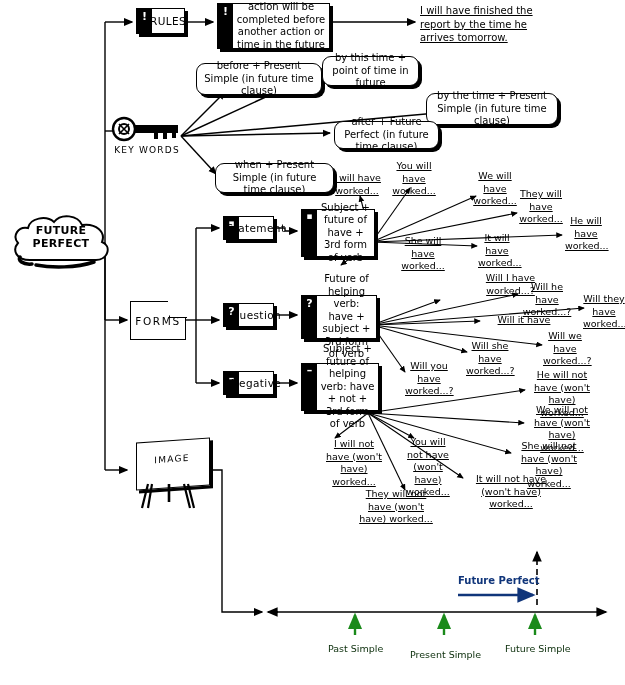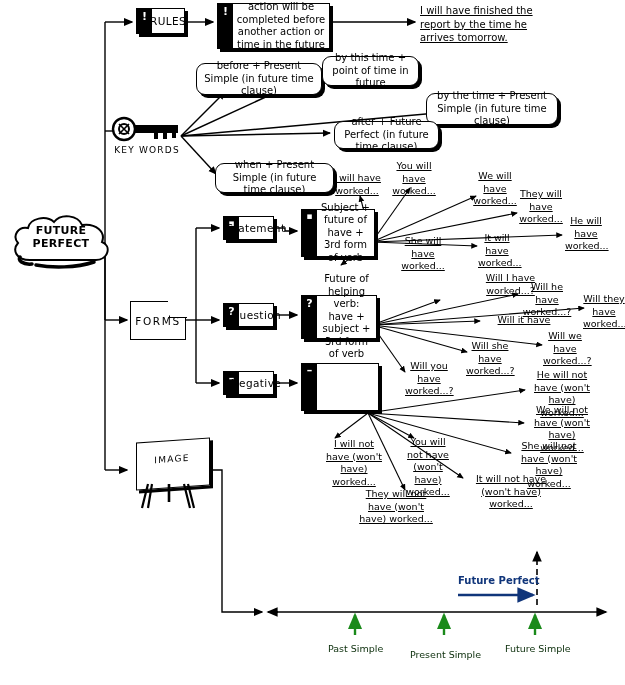--- a/index.html
+++ b/index.html
@@ -261,20 +261,21 @@
   </div>
 
   <div class="abs iconbox small" style="left:223px;top:371px;width:51px;height:24px;">
     <div class="bar"></div>
     <div class="glyph" style="top:1px;">–</div>
     <div class="ibtext">Negative</div>
   </div>
   <div class="abs iconbox" style="left:301px;top:363px;width:78px;height:48px;">
     <div class="bar"></div>
     <div class="glyph" style="top:1px;">–</div>
+    <div class="ibtext">Subject + future of helping verb: have + not + 3rd form of verb</div>
   </div>
 
   <div class="abs ex" style="left:325px;top:172px;width:64px;">
     <span>I will have worked...</span></div>
   <div class="abs ex" style="left:392px;top:160px;width:44px;">
     <span>You will have worked...</span></div>
   <div class="abs ex" style="left:473px;top:170px;width:44px;">
     <span>We will have worked...</span></div>
   <div class="abs ex" style="left:517px;top:188px;width:48px;">
     <span>They will have worked...</span></div>

